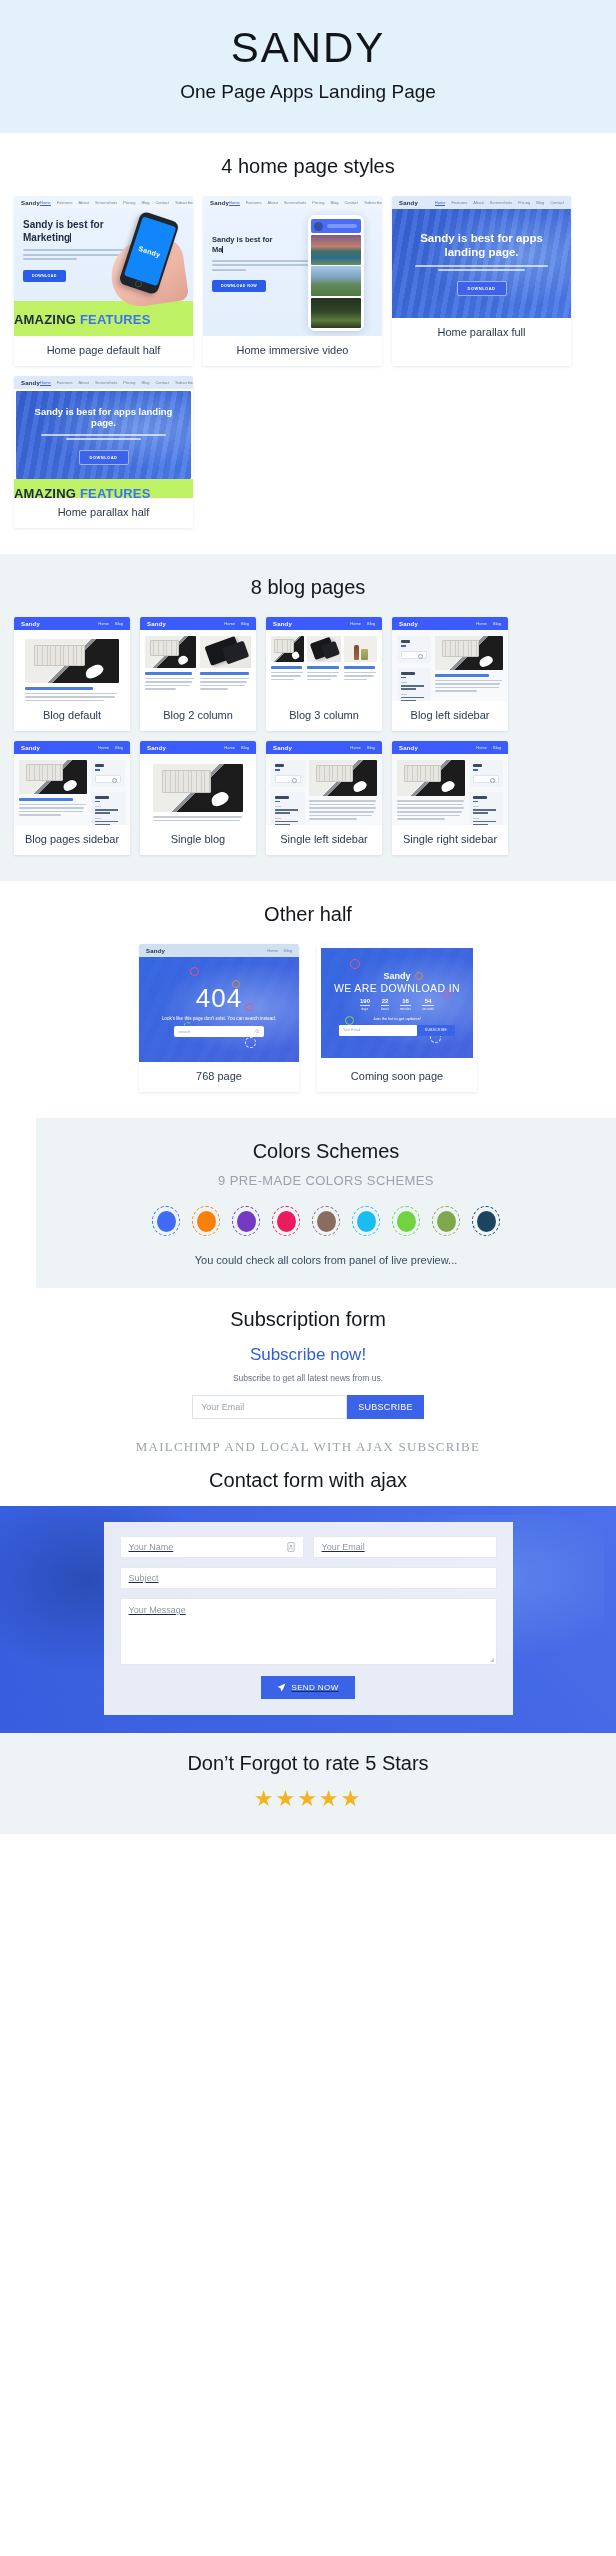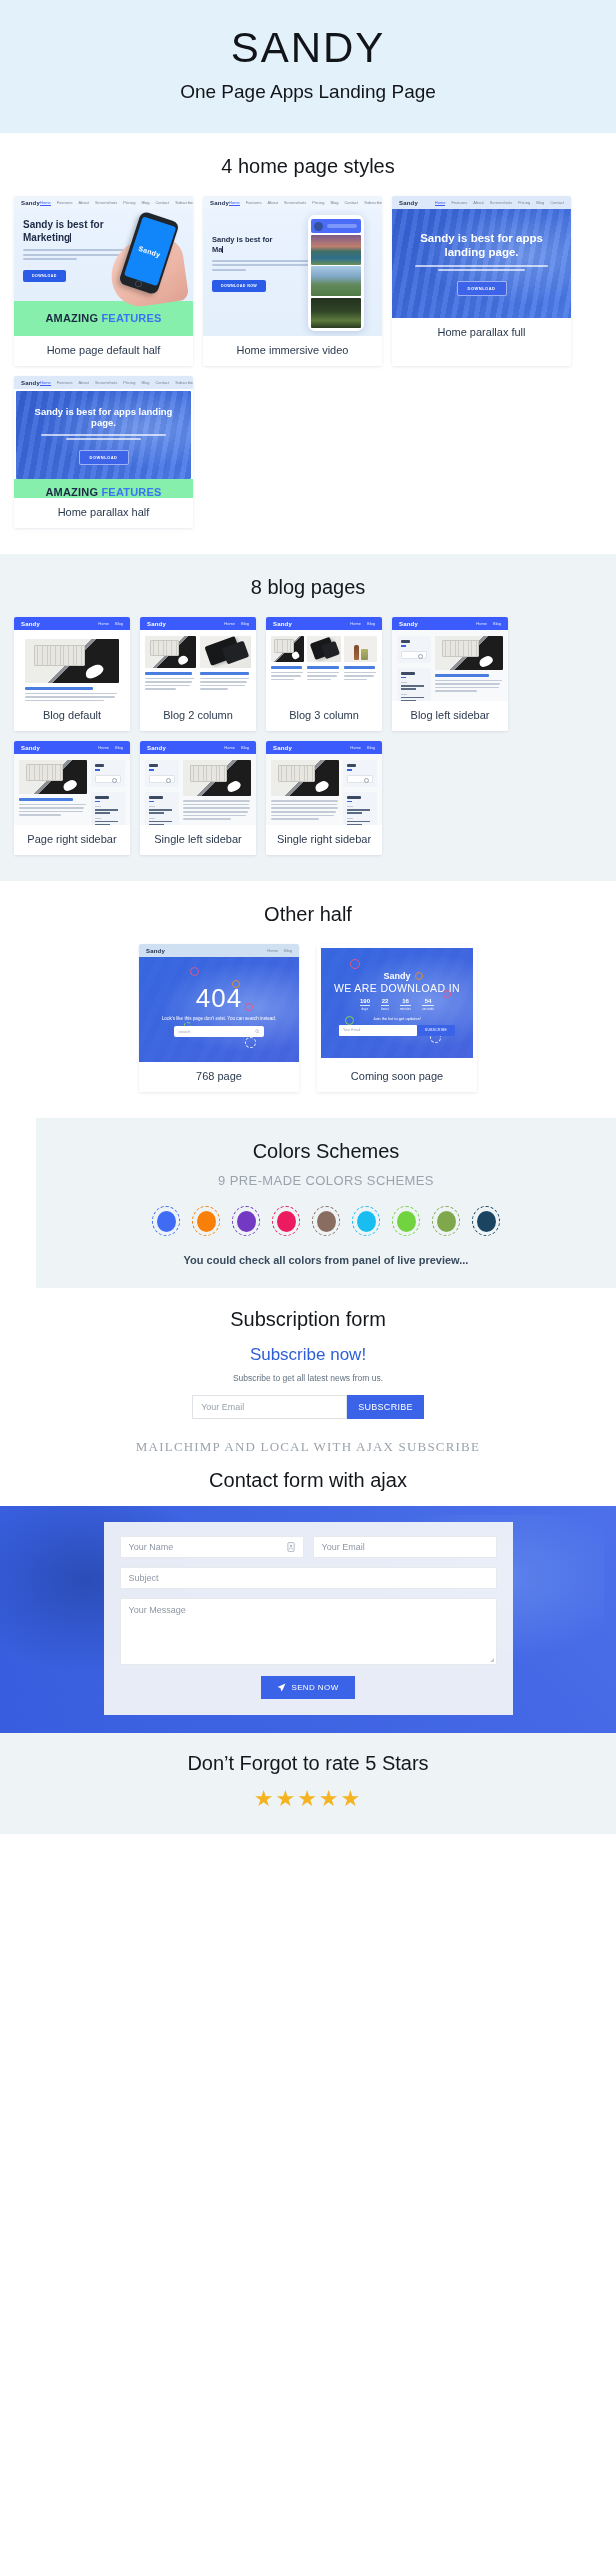--- a/index.html
+++ b/index.html
@@ -93,22 +93,22 @@
     background: #b6c6dd; margin-bottom: 2.5px;
   }
   .btn-mini {
     margin-top: 6px;
     display: inline-block;
     background: #2a5ce7; color: #fff;
     font-size: 3.6px; letter-spacing: .4px; font-weight: 700;
     padding: 4px 9px; border-radius: 2px;
   }
   .amazing {
-    text-align: center; font-size: 11px; font-weight: 600;
-    padding: 11px 0 12px; background: #86efac; letter-spacing: .2px;
+    text-align: left; font-size: 13px; font-weight: 600;
+    padding: 11px 0 12px; background: #bef264; letter-spacing: .2px;
   }
   .amazing b { color: #1d2a44; font-weight: 600; }
   .amazing em { color: #3b74f2; font-style: normal; font-weight: 600; }
 
   
   .hand-phone {
     position: absolute; right: 2px; bottom: -4px; width: 86px; height: 92px;
   }
   .hp-hand {
     position:absolute; left: 6px; bottom: 0; width: 74px; height: 66px;
@@ -269,21 +269,21 @@
     text-align:center; font-size: 13px; color: #9aa3ac;
     letter-spacing: .4px; margin: -8px 0 18px;
   }
   .swatches { display:flex; justify-content:center; gap: 12px; }
   .swatch-ring {
     width: 28px; height: 30px; border-radius: 50%;
     border: 1.5px dashed; display:flex; align-items:center; justify-content:center;
   }
   .swatch-dot { width: 19px; height: 21px; border-radius: 50%; }
   .colors-note {
-    text-align:center; font-size: 11px; color: #3a4b5f; margin-top: 18px; font-weight: bold;
+    text-align:center; font-size: 11px; color: #3a4b5f; margin-top: 18px;
   }
 
   
   .sub-wrap { text-align:center; padding: 20px 14px 6px; background:#fff; }
   .sub-h2 { font-size: 20px; font-weight: 400; color:#14181d; }
   .sub-now { font-size: 17px; color:#2f5fd8; font-weight: 400; margin-top: 14px; }
   .sub-desc { font-size: 8.5px; color:#60707f; margin-top: 8px; }
   .sub-form { display:flex; justify-content:center; margin-top: 12px; }
   .sub-input {
     width: 155px; height: 24px; border:1px solid #dfe3e8; background:#fff;
@@ -317,20 +317,21 @@
   }
   .contact-bg::after{
     content:""; position:absolute; right:2%; top:4%; width:42%; height:70%;
     background: radial-gradient(ellipse at 60% 40%, rgba(120,160,240,.45), transparent 60%);
   }
   .contact-card {
     position:relative; z-index:2;
     width: 409px; margin: 0 auto;
     background: rgba(244,246,249,.93);
     padding: 14px 16px 16px;
+    text-decoration: underline;
   }
   .cf-row { display:flex; gap: 9px; margin-bottom: 9px; }
   .cf-input {
     flex:1; height: 22px; background:#fff; border:1px solid #e6e9ee;
     display:flex; align-items:center; justify-content:space-between;
     padding: 0 8px; font-size: 9px; color:#8d97a3;
   }
   .cf-textarea {
     height: 67px; background:#fff; border:1px solid #e6e9ee;
     padding: 6px 8px; font-size: 9px; color:#8d97a3; position:relative;
@@ -689,23 +690,42 @@
                   </div>
                 <div class="sb-post">
                     <div class="sb-date"></div>
                     <div class="sb-txt"></div>
                     <div class="sb-txt s"></div>
                   </div>
               </div>
             </div>
           </div>
         </div>
-        <div class="card-label">Page right sidebar</div>
-      </div>
-
+        <div class="card-label">Blog pages sidebar</div>
+      </div>
+
+      <div class="card" style="width:116px;">
+        <div class="card-shot" style="height:84px;">
+          <div class="mini-nav blue">
+            <span class="mini-brand">Sandy</span>
+            <span class="mini-menu">
+              <span>Home</span>
+              <span>Blog</span>
+            </span>
+          </div>
+          <div class="blog-body">
+            <div class="kb-photo" style="height:48px; margin:4px 8px 0;"></div>
+            <div style="padding:4px 8px 0;">
+              <span class="b-line" style="width:99%"></span>
+              <span class="b-line" style="width:97%"></span>
+            </div>
+          </div>
+        </div>
+        <div class="card-label">Single blog</div>
+      </div>
 
       <div class="card" style="width:116px;">
         <div class="card-shot" style="height:84px;">
           <div class="mini-nav blue">
             <span class="mini-brand">Sandy</span>
             <span class="mini-menu">
               <span>Home</span>
               <span>Blog</span>
             </span>
           </div>

